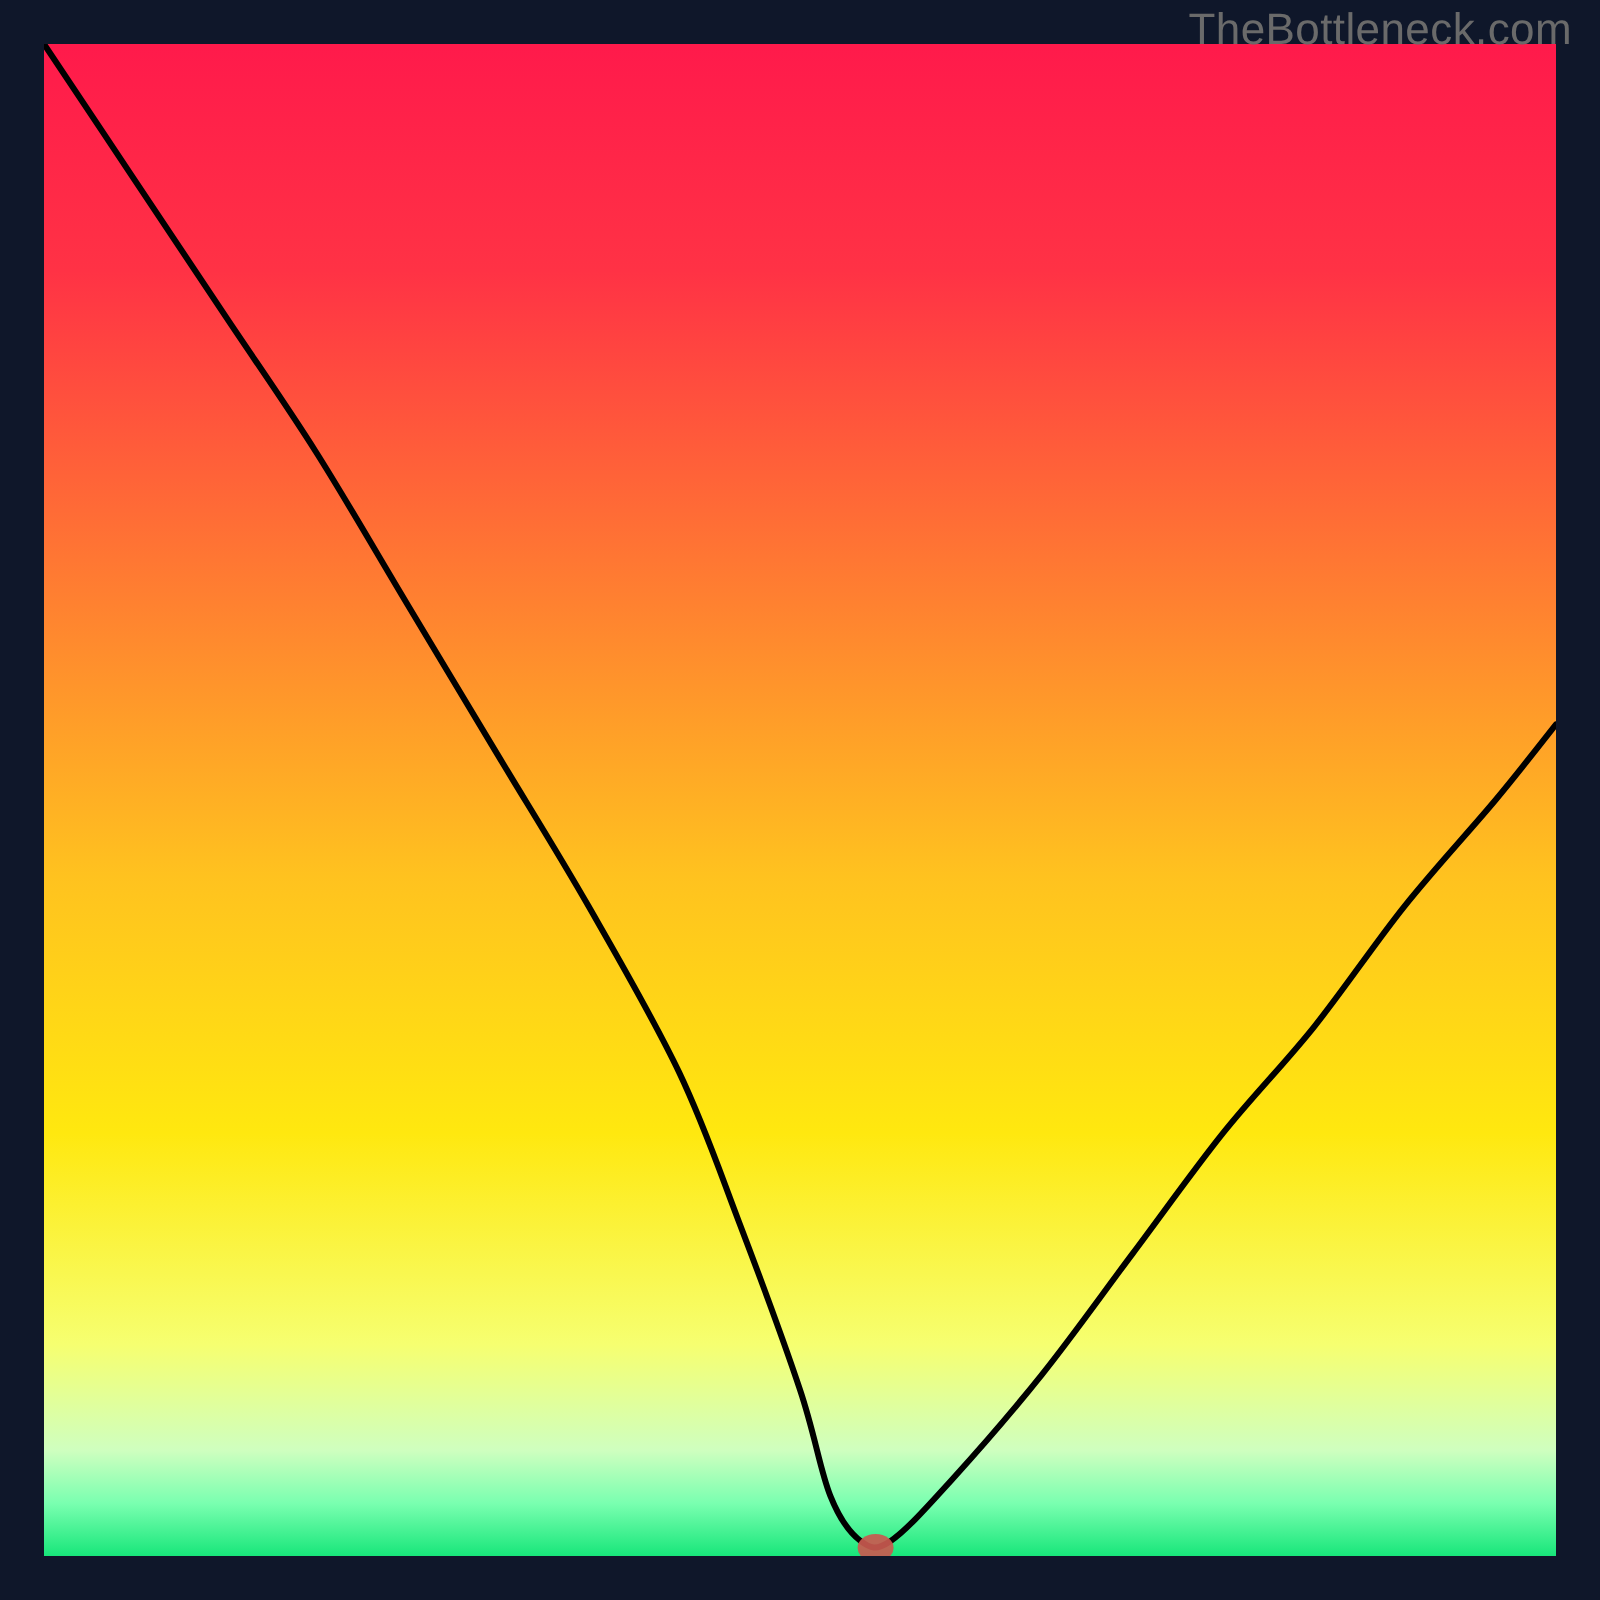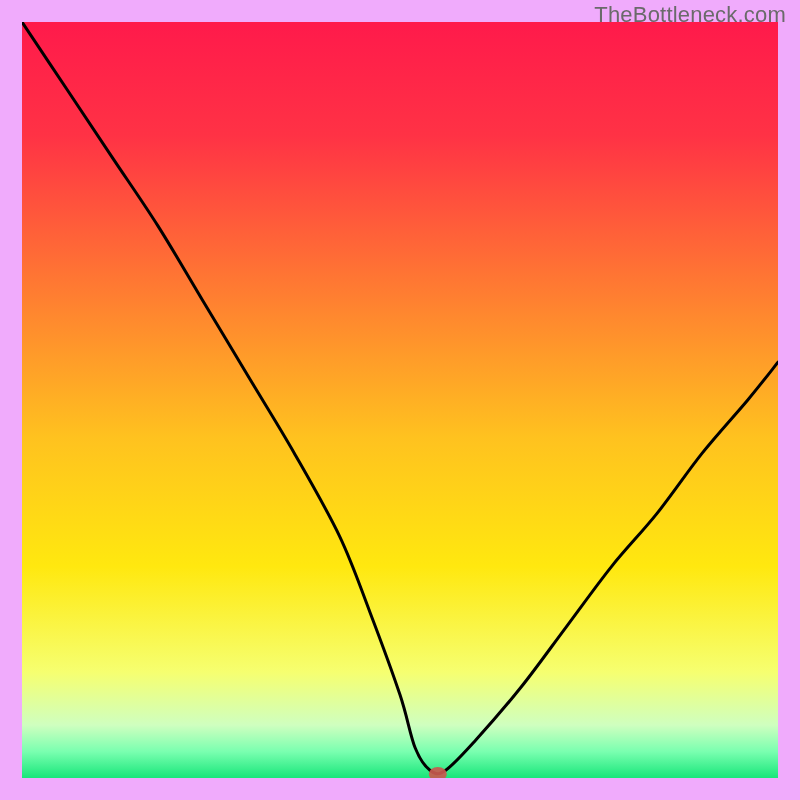--- a/index.html
+++ b/index.html
@@ -8,21 +8,21 @@
     width: 800px;
     height: 800px;
     overflow: hidden;
     background: #000;
     font-family: Arial, Helvetica, sans-serif;
   }
   .frame {
     position: relative;
     width: 800px;
     height: 800px;
-    background: #f0abfc;
+    background: #0f172a;
   }
   .watermark {
     position: absolute;
     top: 2px;
     right: 14px;
     color: #6a6a6a;
     font-size: 22px;
     font-weight: 500;
     letter-spacing: 0.2px;
     z-index: 5;

